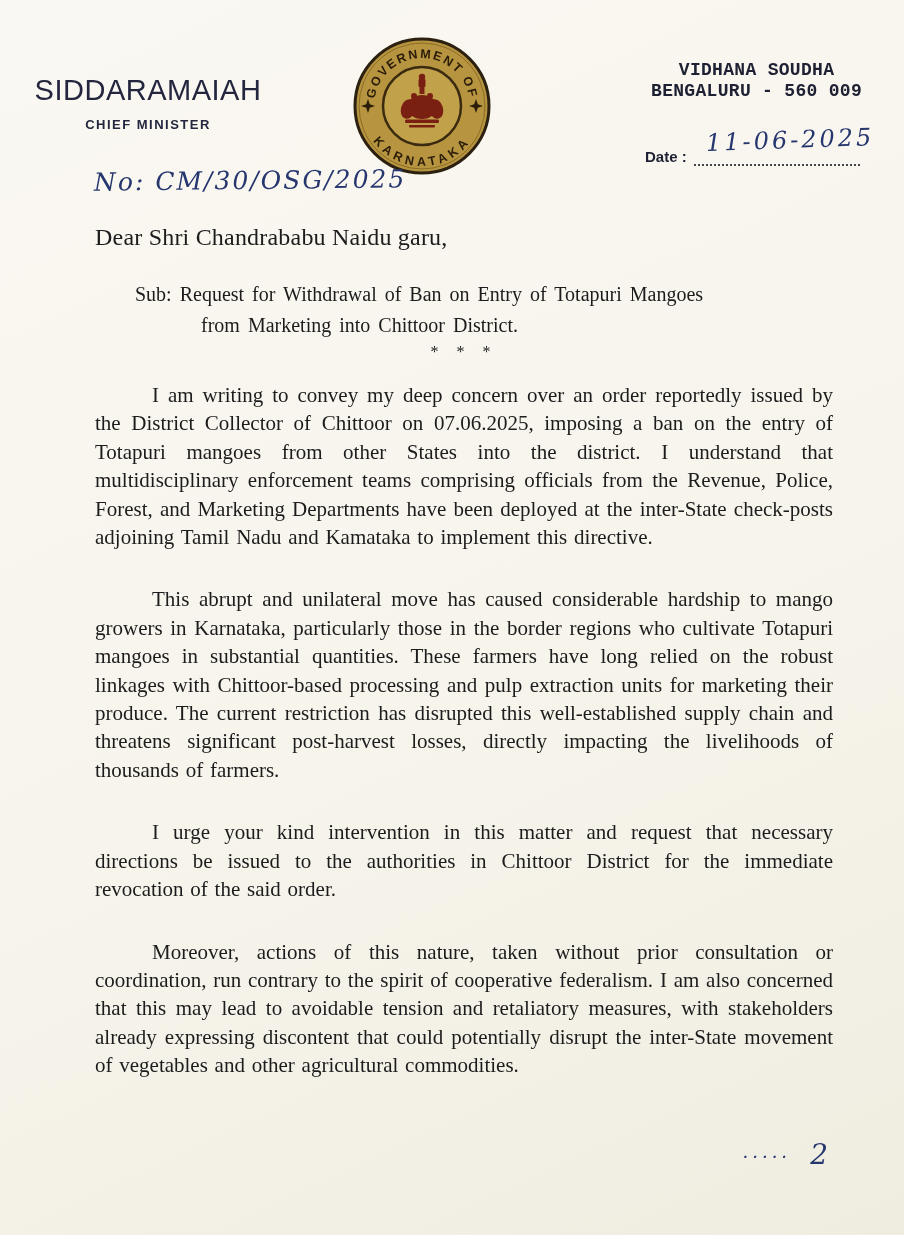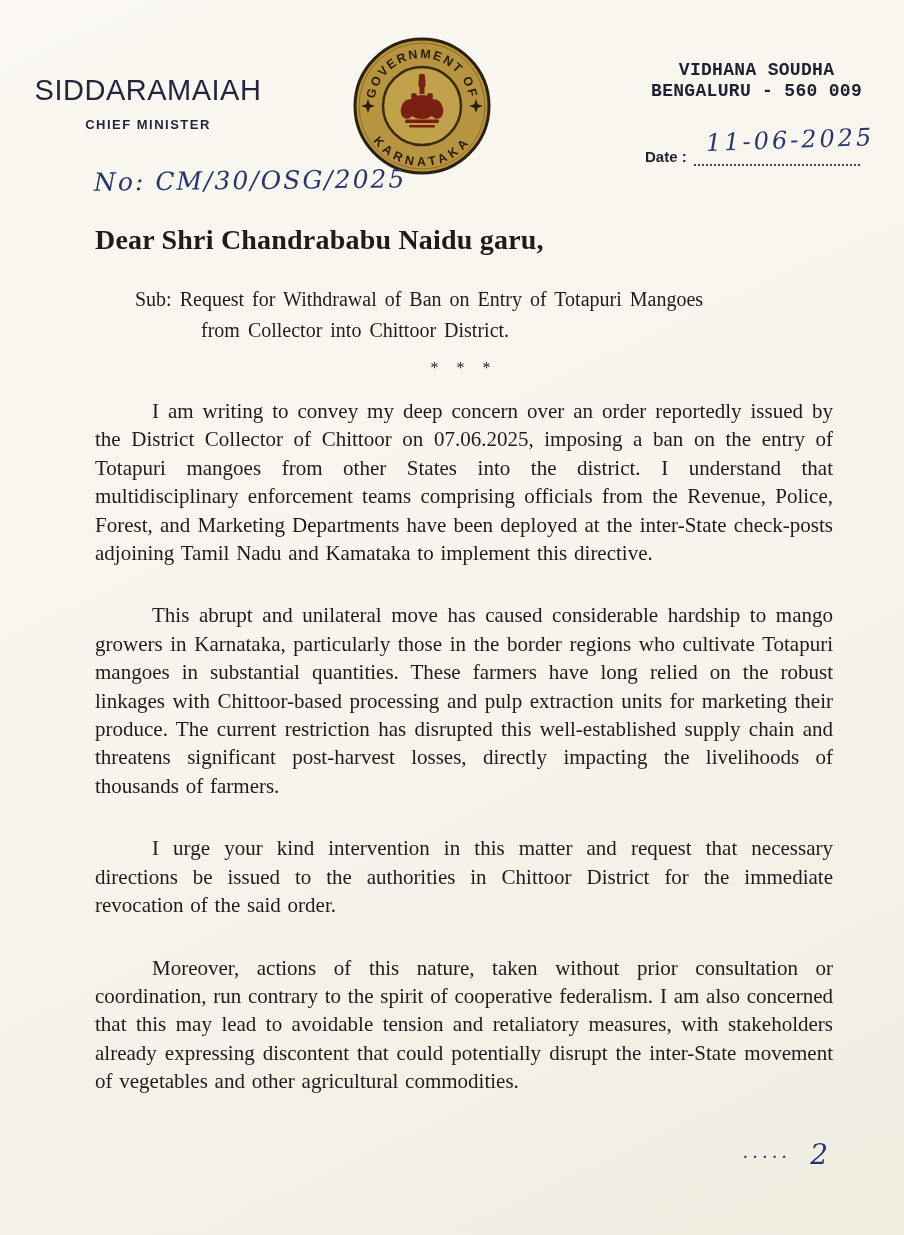--- a/index.html
+++ b/index.html
@@ -49,22 +49,22 @@
   .ref-no {
     position:absolute; left:94px; top:166px;
     font-size:25px; letter-spacing:2px; transform:rotate(-0.6deg);
   }
 
   
   .body {
     position:absolute; left:95px; top:224px; width:738px;
     color:#1c1c1c;
   }
-  .salutation { font-size:28px; font-weight:bold; letter-spacing:0.2px; }
-  .subject { margin:28px 0 13px 40px; width:698px; font-size:20px; line-height:31px; word-spacing:3px; }
+  .salutation { font-size:24px; font-weight:normal; letter-spacing:0.2px; }
+  .subject { margin:28px 0 2px 40px; width:698px; font-size:20px; line-height:31px; word-spacing:3px; }
   .subject-l2 { display:block; margin-left:66px; }
   .separator { width:100%; text-align:center; font-size:16px; letter-spacing:7px; margin-top:1px; }
   .body p {
     font-size:21px; line-height:28.4px;
     text-align:justify; text-indent:57px;
     margin:0 0 34px 0; word-spacing:1.5px;
   }
   .body p:first-of-type { margin-top:20px; }
 
   
@@ -128,21 +128,21 @@
   <div class="date-value handwriting">11-06-2025</div>
 
   <div class="ref-no handwriting">No: CM/30/OSG/2025</div>
 
   <div class="body">
     <div class="salutation">Dear Shri Chandrababu Naidu garu,</div>
 
     <div class="subject">
       <span>Sub:</span>
       <span>Request for Withdrawal of Ban on Entry of Totapuri Mangoes</span>
-      <span class="subject-l2">from Collector into Chittoor District.</span>
+      <span class="subject-l2">from Marketing into Chittoor District.</span>
     </div>
 
     <div class="separator">* * *</div>
 
     <p>I am writing to convey my deep concern over an order reportedly issued by the District Collector of Chittoor on 07.06.2025, imposing a ban on the entry of Totapuri mangoes from other States into the district. I understand that multidisciplinary enforcement teams comprising officials from the Revenue, Police, Forest, and Marketing Departments have been deployed at the inter-State check-posts adjoining Tamil Nadu and Kamataka to implement this directive.</p>
     <p>This abrupt and unilateral move has caused considerable hardship to mango growers in Karnataka, particularly those in the border regions who cultivate Totapuri mangoes in substantial quantities. These farmers have long relied on the robust linkages with Chittoor-based processing and pulp extraction units for marketing their produce. The current restriction has disrupted this well-established supply chain and threatens significant post-harvest losses, directly impacting the livelihoods of thousands of farmers.</p>
     <p>I urge your kind intervention in this matter and request that necessary directions be issued to the authorities in Chittoor District for the immediate revocation of the said order.</p>
     <p>Moreover, actions of this nature, taken without prior consultation or coordination, run contrary to the spirit of cooperative federalism. I am also concerned that this may lead to avoidable tension and retaliatory measures, with stakeholders already expressing discontent that could potentially disrupt the inter-State movement of vegetables and other agricultural commodities.</p>
   </div>
 

